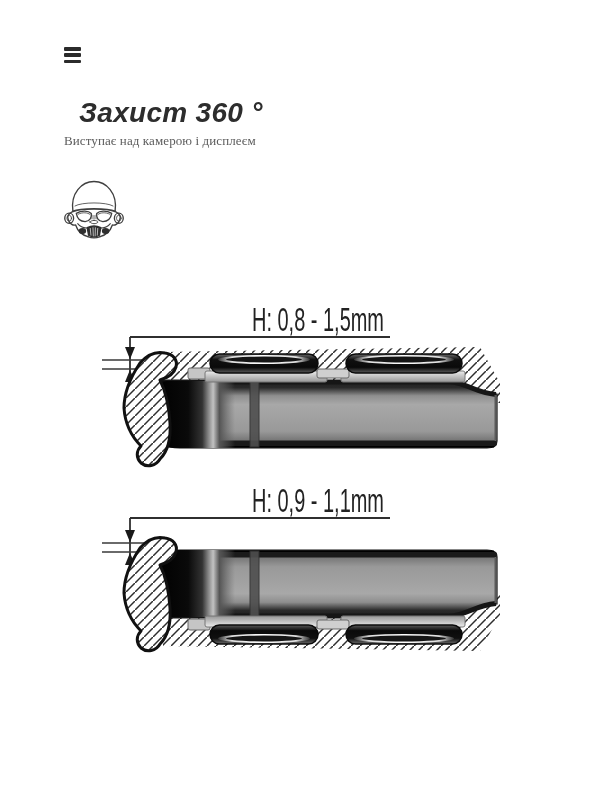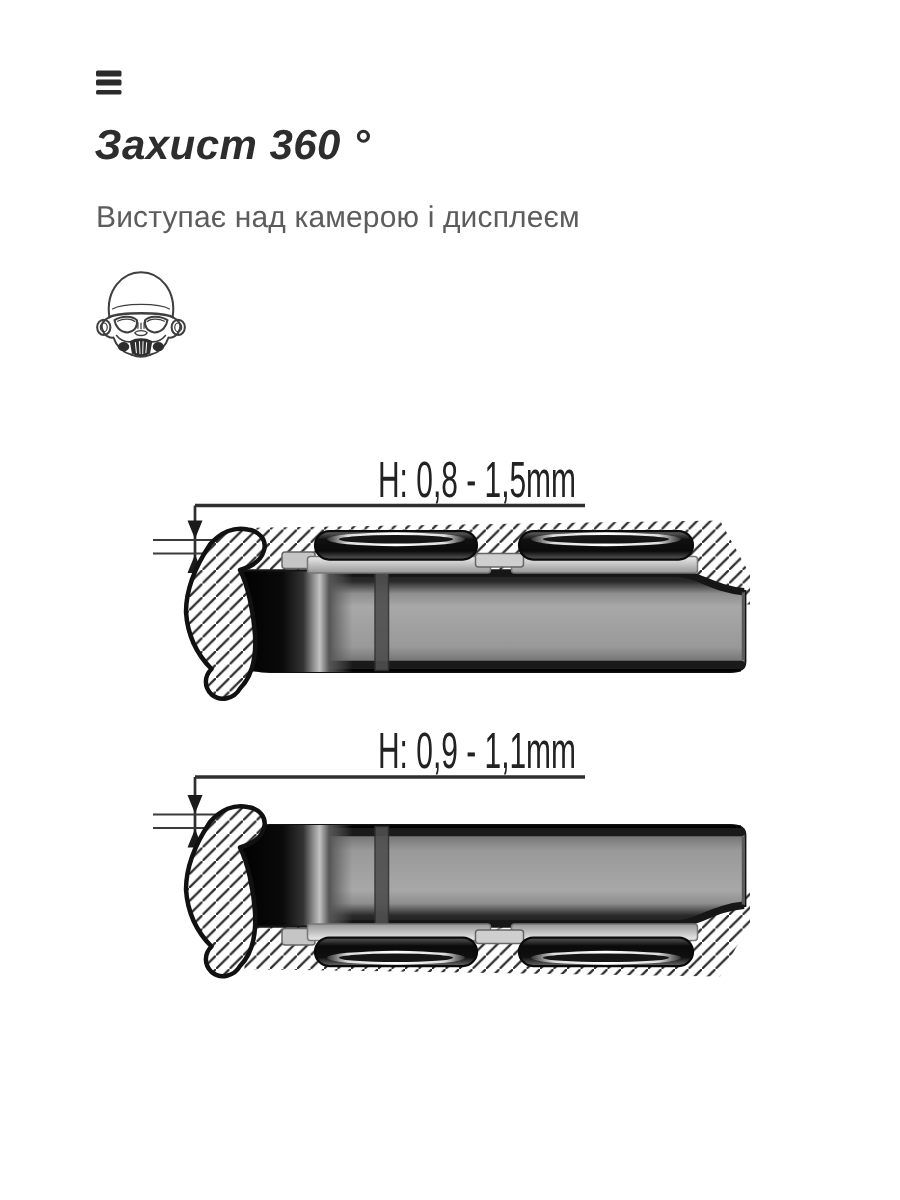--- a/index.html
+++ b/index.html
@@ -7,27 +7,27 @@
     position:relative;width:600px;height:800px;margin:0 auto;
     background:#ffffff;overflow:hidden;
     font-family:"Liberation Sans",sans-serif;
   }
   
   .hamburger{position:absolute;left:64px;top:47px;width:17px;cursor:pointer;}
   .hamburger span{display:block;width:17px;height:3.6px;background:#2b2b2b;border-radius:1px;margin-bottom:2.7px;}
   .hamburger span:last-child{margin-bottom:0;}
   
   .title{
-    position:absolute;left:63px;top:82px;margin:0;
+    position:absolute;left:63px;top:82px;margin:16px;
     font-size:28px;font-weight:800;font-style:italic;
     color:#2d2d2d;letter-spacing:.3px;line-height:1.1;
   }
   .subtitle{
     position:absolute;left:64px;top:133px;margin:0;
-    font-size:20px;color:#5c5c5c;letter-spacing:.1px;line-height:1.2;
+    font-size:13px;color:#5c5c5c;letter-spacing:.1px;line-height:1.2;font-family:Liberation Serif, serif;
   }
   .helmet{position:absolute;left:59px;top:174px;}
   .diagram1{position:absolute;left:0;top:290px;}
   .diagram2{position:absolute;left:0;top:475px;}
   .defs-svg{position:absolute;width:0;height:0;overflow:hidden;}
   .dim-text{
     font-family:"Liberation Sans",sans-serif;
     font-size:34px;fill:#222222;font-weight:400;
   }
 </style>

